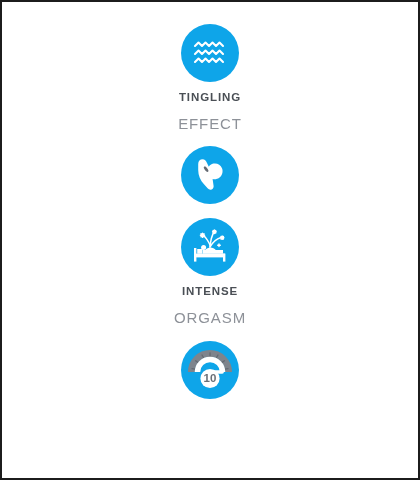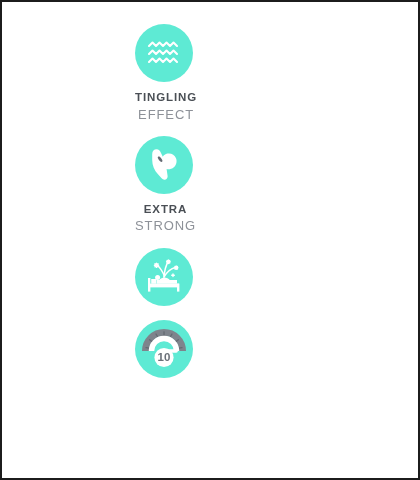--- a/index.html
+++ b/index.html
@@ -33,29 +33,29 @@
     padding-top: 22px;
     display: flex;
     flex-direction: column;
     align-items: center;
   }
 
   .feature-item {
     width: 150px;
     display: flex;
     flex-direction: column;
-    align-items: flex-start;
+    align-items: center;
     margin-bottom: 14px;
   }
 
   .icon-badge {
     width: 58px;
     height: 58px;
     border-radius: 50%;
-    background: #5eead4;
+    background: #0ea5e9;
     display: flex;
     align-items: center;
     justify-content: center;
     position: relative;
   }
 
   .icon-badge svg {
     display: block;
   }
 
@@ -69,26 +69,26 @@
     display: block;
     font-size: 11.5px;
     font-weight: bold;
     letter-spacing: 0.9px;
     color: #4a4f55;
     text-transform: uppercase;
   }
 
   .label-secondary {
     display: block;
-    font-size: 13px;
+    font-size: 15px;
     font-weight: normal;
     letter-spacing: 0.9px;
     color: #8d9198;
     text-transform: uppercase;
-    margin-top: 2px;
+    margin-top: 10px;
   }
 </style>
 </head>
 <body>
 
 <div id="page">
 
   <div id="feature-list">
 
     <div class="feature-item">
@@ -128,24 +128,20 @@
               L14.0 6.0
               C13.2 3.8 11.6 2.2 9.6 2.2 Z"></path>
             <path fill="#646a72" d="M12.4 9.6
               C13.6 10.6 14.8 12.0 15.4 13.6
               C15.8 14.6 14.6 15.4 13.8 14.8
               C12.6 13.8 11.4 12.4 10.8 10.9
               C10.4 9.8 11.6 9.0 12.4 9.6 Z"></path>
           </svg>
         </span>
       </div>
-      <div class="feature-label">
-        <span class="label-primary">EXTRA</span>
-        <span class="label-secondary">STRONG</span>
-      </div>
     </div>
 
     <div class="feature-item">
       <div class="icon-badge">
         <span>
           <svg width="40" height="38" viewBox="0 0 40 38">
 
             <g fill="none" stroke="#ffffff" stroke-width="1.5" stroke-linecap="round">
               <path d="M20 19 C20.5 13 21.5 8 24 4"></path>
               <path d="M20 19 C22.5 14.5 26 11 31 9.5"></path>
@@ -165,20 +161,24 @@
 
             <path fill="#ffffff" d="M13.0 22.0 L33.0 22.0 L33.0 25.8 L13.0 25.8 Z"></path>
 
             <path fill="#ffffff" d="M7.2 21.0 L12.6 21.0 L12.6 25.8 L7.2 25.8 Z"></path>
 
             <circle cx="13.6" cy="19.4" r="2.5" fill="#ffffff"></circle>
 
             <path fill="#ffffff" d="M15.0 22.2 C18.0 18.6 23.0 18.6 26.0 22.2 Z"></path>
           </svg>
         </span>
+      </div>
+      <div class="feature-label">
+        <span class="label-primary">INTENSE</span>
+        <span class="label-secondary">ORGASM</span>
       </div>
     </div>
 
     <div class="feature-item">
       <div class="icon-badge">
         <span>
           <svg width="46" height="44" viewBox="0 0 46 44">
 
             <path d="M4.5 24 A18.5 18.5 0 0 1 41.5 24" fill="none" stroke="#7e848c" stroke-width="7" stroke-linecap="butt"></path>
 

